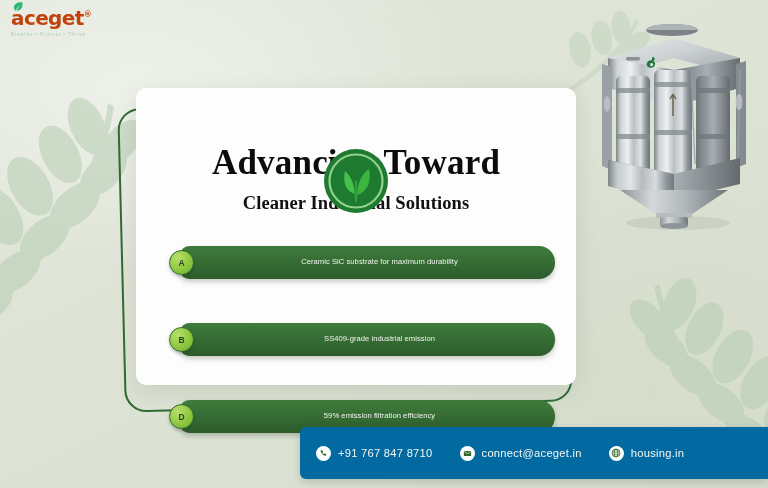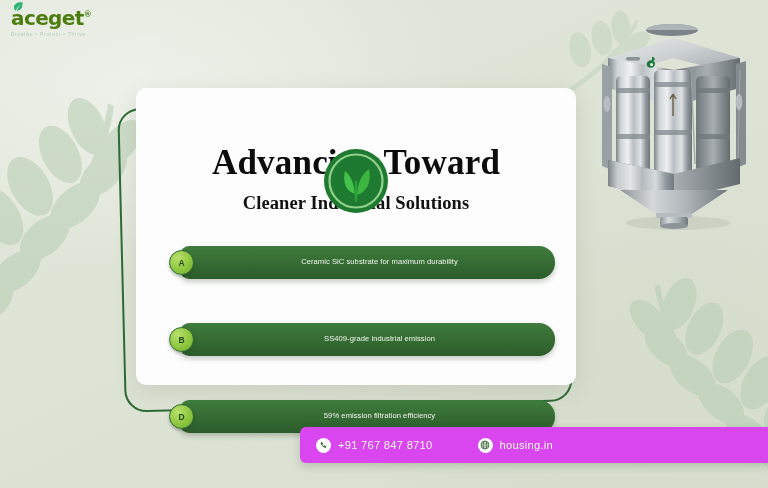--- a/index.html
+++ b/index.html
@@ -23,21 +23,21 @@
   .fern { position:absolute; opacity:.55; }
   .fern.left  { left:-52px; top:92px;  transform:rotate(4deg); }
   .fern.right { right:-40px; bottom:-12px; transform:scaleX(-1) rotate(6deg); }
   .fern.tr    { right:96px; top:-30px; opacity:.35; transform:scale(.7) rotate(22deg); }
 
   
   #brand { position:absolute; left:11px; top:8px; }
   #brand .wordmark {
     font-family:"DejaVu Sans", sans-serif;
     font-size:20px; font-weight:700; letter-spacing:-.6px;
-    color:#4d7c0f; line-height:1; position:relative;
+    color:#c2410c; line-height:1; position:relative;
   }
   #brand .reg { font-size:8px; vertical-align:super; }
   #brand .leafdot { position:absolute; left:1px; top:-7px; }
   #brand .tagline {
     margin-top:4px; font-size:4.6px; letter-spacing:.9px;
     color:#9dc4ae; white-space:nowrap; opacity:.85;
   }
 
   
   #frame {
@@ -106,22 +106,22 @@
     box-shadow:0 2px 3px rgba(30,50,25,.3);
     margin-left:3px;
   }
 
   
   #product { position:absolute; right:6px; top:14px; width:172px; height:218px; }
 
   
   #contact {
     position:absolute; left:300px; top:427px;
-    height:36px; right:0;
-    background:#d946ef;
+    height:52px; right:0;
+    background:#0369a1;
     border-radius:6px 0 0 6px;
     display:flex; align-items:center;
     padding-left:16px; gap:9px;
     box-shadow:0 3px 8px rgba(40,60,35,.2);
   }
   .ci { display:flex; align-items:center; gap:7px; }
   .ci-label {
     color:#f4f7f1; font-size:11.2px; letter-spacing:.25px;
     white-space:nowrap;
   }
@@ -329,20 +329,29 @@
     <span class="ci-icon">
       <svg width="9" height="9" viewBox="0 0 16 16">
         <path d="M4.2 2.2c.5-.4 1.2-.3 1.6.2l1.1 1.5c.3.5.3 1.1-.1 1.5l-.6.6c-.2.2-.2.4-.1.6.5 1 1.3 1.8 2.3 2.3.2.1.4.1.6-.1l.6-.6c.4-.4 1-.4 1.5-.1l1.5 1.1c.5.4.6 1.1.2 1.6l-.7.8c-.5.6-1.3.8-2 .5C7.6 11.2 4.8 8.4 3 5.1c-.4-.8-.2-1.6.4-2.1z" fill="#35662f"></path>
       </svg>
     </span>
     <span class="ci-label">+91 767 847 8710</span>
   </div>
 
   <div class="gap"></div>
 
+  <div class="ci">
+    <span class="ci-icon">
+      <svg width="9" height="9" viewBox="0 0 16 16">
+        <rect x="1.5" y="3.5" width="13" height="9" rx="1.6" fill="#35662f"></rect>
+        <path d="M2.4 4.6 L8 8.6 L13.6 4.6" stroke="#fff" stroke-width="1.2" fill="none"></path>
+      </svg>
+    </span>
+    <span class="ci-label">connect@aceget.in</span>
+  </div>
 
   <div class="gap"></div>
 
   <div class="ci">
     <span class="ci-icon">
       <svg width="10" height="10" viewBox="0 0 16 16">
         <circle cx="8" cy="8" r="6.4" fill="none" stroke="#35662f" stroke-width="1.3"></circle>
         <ellipse cx="8" cy="8" rx="2.9" ry="6.4" fill="none" stroke="#35662f" stroke-width="1.1"></ellipse>
         <path d="M1.8 8h12.4M2.9 5h10.2M2.9 11h10.2" stroke="#35662f" stroke-width="1.1"></path>
       </svg>

